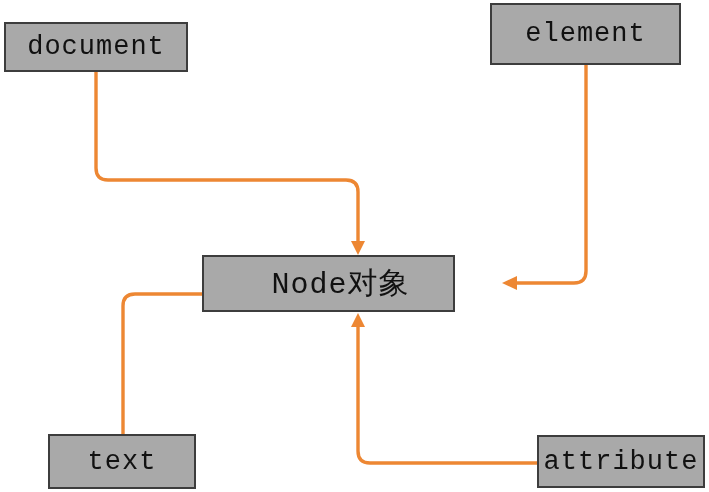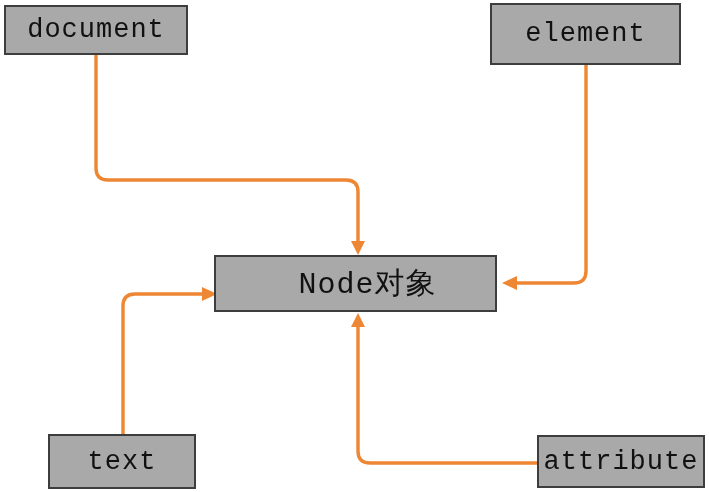--- a/index.html
+++ b/index.html
@@ -40,23 +40,23 @@
     background: var(--box-fill, #a9a9a9);
     border: 2px solid var(--box-border, #3d3d3d);
     display: flex;
     align-items: center;
     justify-content: center;
     color: var(--text-color, #111111);
     font-size: 27px;
     letter-spacing: 1px;
     white-space: nowrap;
   }
-  .box-document  { left: 4px;   top: 5px;   width: 184px; height: 50px; }
+  .box-document  { left: 4px;   top: 22px;   width: 184px; height: 50px; }
   .box-element   { left: 490px; top: 3px;   width: 191px; height: 62px; }
-  .box-node      { left: 214px; top: 255px; width: 283px; height: 57px; font-size: 30px; padding-left: 24px; }
+  .box-node      { left: 202px; top: 255px; width: 253px; height: 57px; font-size: 30px; padding-left: 24px; }
   .box-text      { left: 48px;  top: 434px; width: 148px; height: 55px; }
   .box-attribute { left: 537px; top: 435px; width: 168px; height: 53px; }
 </style>
 </head>
 <body>
 
 <div class="canvas">
 
   <svg class="arrows" viewBox="0 0 709 492" xmlns="http://www.w3.org/2000/svg">
 

